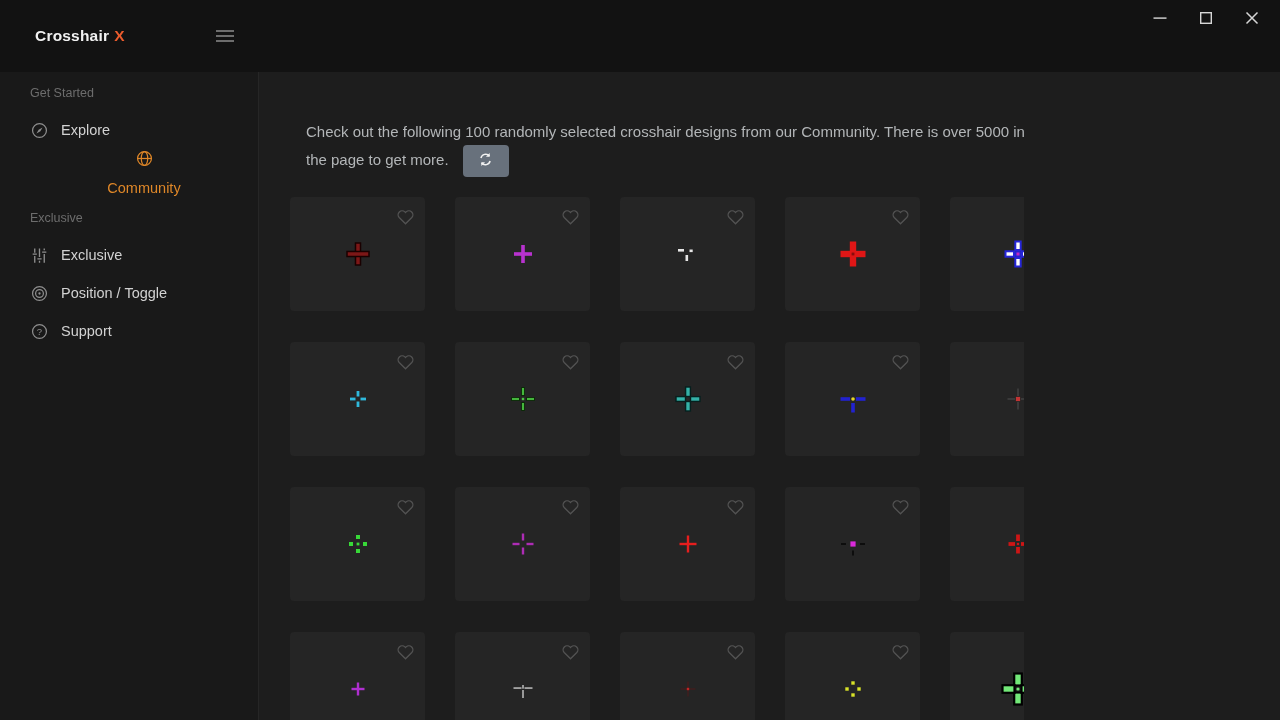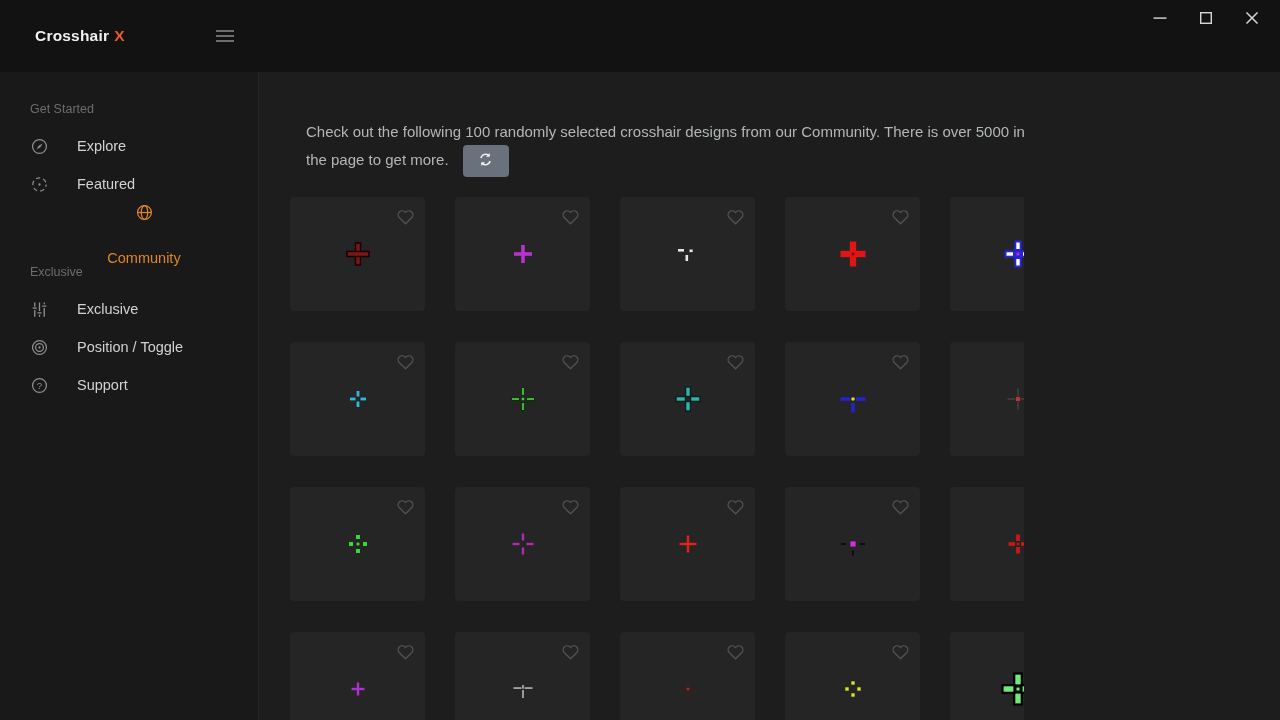--- a/index.html
+++ b/index.html
@@ -10,22 +10,22 @@
   .topbar{position:absolute;top:0;left:0;width:1280px;height:72px;background:#121212;z-index:5;}
   .logo{position:absolute;left:35px;top:0;height:72px;display:flex;align-items:center;font-size:15.5px;font-weight:bold;letter-spacing:.2px;color:#f1f1f1;}
   .logo .accent{margin-left:5px;}
   .hamburger{position:absolute;left:214px;top:29px;width:22px;height:16px;display:flex;align-items:center;justify-content:center;background:none;border:none;cursor:pointer;padding:0;}
   .winctl{position:absolute;right:13px;top:4px;display:flex;gap:16px;}
   .winbtn{width:30px;height:30px;display:flex;align-items:center;justify-content:center;background:none;border:none;cursor:pointer;padding:0;}
 
   
   .sidebar{position:absolute;top:72px;left:0;width:259px;bottom:0;background:#191919;border-right:1px solid #262626;box-sizing:border-box;}
   .side-label{margin:22px 0 9px 30px;height:18px;font-size:12.5px;color:#6d6d6d;display:flex;align-items:center;}
-  .side-label.first{margin-top:28px;}
-  .nav-item{height:38px;display:flex;align-items:center;padding-left:30px;gap:28px;color:#d2d2d2;cursor:pointer;}
+  .side-label.first{margin-top:12px;}
+  .nav-item{height:38px;display:flex;align-items:center;padding-left:30px;gap:12px;color:#d2d2d2;cursor:pointer;}
   .nav-item .nav-icon{width:19px;height:19px;display:flex;align-items:center;justify-content:center;color:#8f8f8f;}
   .nav-item .nav-label{font-size:14.5px;}
   .nav-item.active{color:#df8728;flex-direction:column;}
   .nav-item.active .nav-icon{color:#df8728;}
   .nav-item.active .nav-label{color:#df8728;}
 
   
   .main{position:absolute;top:72px;left:259px;right:0;bottom:0;background:#1d1d1d;padding:30px 0 0 31px;box-sizing:border-box;overflow:hidden;}
   .intro{width:962px;margin:16px;font-size:15px;line-height:27px;color:#b3b6b8;}
   .refresh-btn{display:inline-flex;align-items:center;justify-content:center;width:46px;height:32px;background:#68717c;border:none;border-radius:4px;margin-left:14px;vertical-align:middle;cursor:pointer;}
@@ -81,29 +81,20 @@
   <nav class="sidebar" id="sidebar">
       <div class="side-label first">Get Started</div>
       <div class="nav-item">
         <span class="nav-icon">
           <svg viewBox="0 0 20 20" width="19" height="19">
             <circle cx="10" cy="10" r="7.3" fill="none" stroke="currentColor" stroke-width="1.3"></circle>
             <path d="M13.2 6.8l-2.3 4.1-4.1 2.3 2.3-4.1z" fill="currentColor"></path>
           </svg>
         </span>
         <span class="nav-label">Explore</span>
-      </div>
-      <div class="nav-item">
-        <span class="nav-icon">
-          <svg viewBox="0 0 20 20" width="19" height="19">
-            <circle cx="10" cy="10" r="7" fill="none" stroke="currentColor" stroke-width="1.3" stroke-dasharray="4.6 3.2" stroke-dashoffset="2.2"></circle>
-            <circle cx="10" cy="10" r="1.2" fill="currentColor"></circle>
-          </svg>
-        </span>
-        <span class="nav-label">Featured</span>
       </div>
       <div class="nav-item active">
         <span class="nav-icon">
           <svg viewBox="0 0 20 20" width="19" height="19" fill="none" stroke="currentColor" stroke-width="1.3">
             <circle cx="10" cy="10" r="7.3"></circle>
             <ellipse cx="10" cy="10" rx="3.4" ry="7.3"></ellipse>
             <path d="M2.7 10h14.6"></path>
           </svg>
         </span>
         <span class="nav-label">Community</span>

